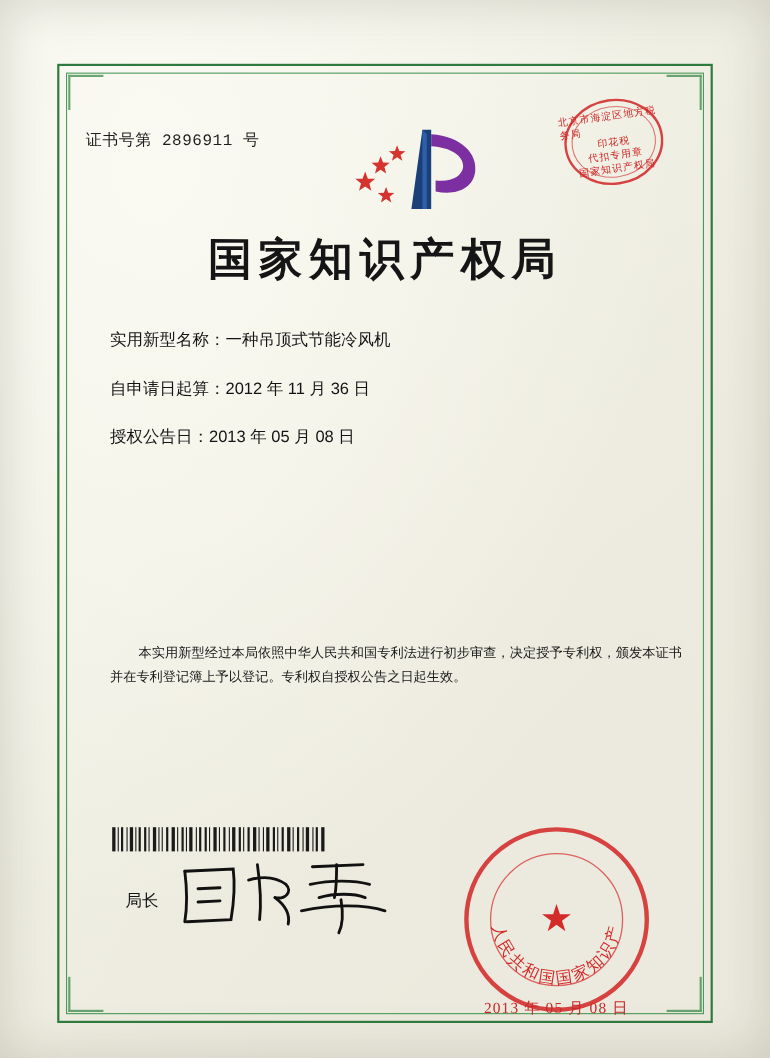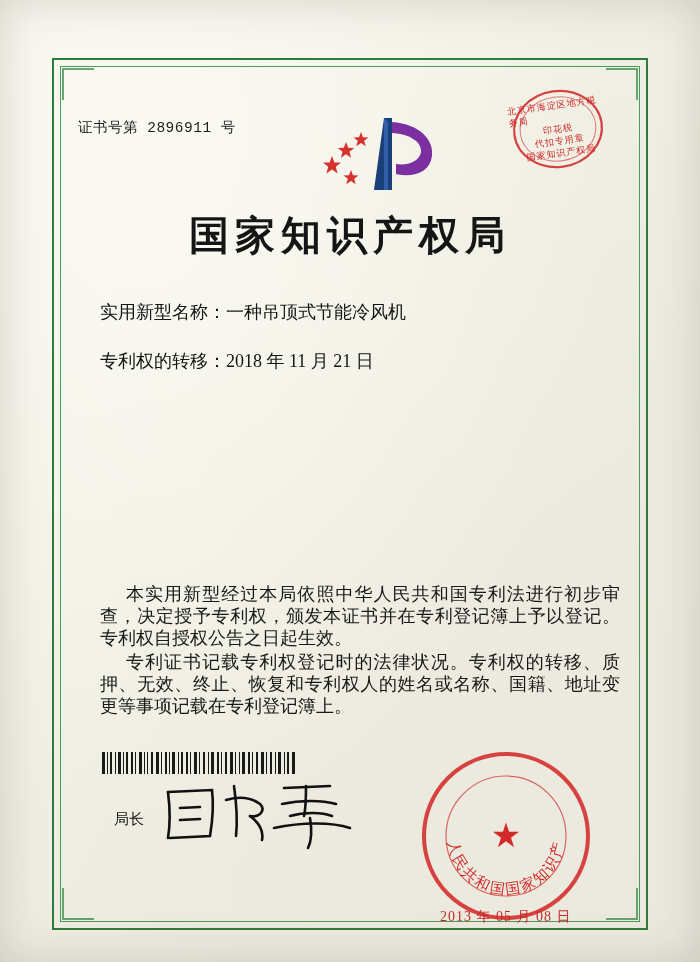--- a/index.html
+++ b/index.html
@@ -120,43 +120,43 @@
     font-family: "Liberation Serif", serif;
   }
 
   .fields {
     position: absolute;
     left: 46px;
     top: 240px;
     width: 520px;
   }
   .field-row {
-    font-size: 18px;
+    font-size: 15px;
     color: #141414;
     margin-bottom: 25px;
     white-space: nowrap;
-    font-family: Liberation Serif, serif;
+    font-family: Liberation Sans, sans-serif;
   }
   .field-label {
     display: inline-block;
   }
   .field-value {
     display: inline-block;
   }
 
   .body-text {
     position: absolute;
     left: 46px;
     top: 523px;
     width: 520px;
-    font-size: 18px;
+    font-size: 12px;
     line-height: 22px;
     color: #181818;
     text-align: justify;
-    font-family: Liberation Sans, sans-serif;
+    font-family: Liberation Mono, monospace;
   }
   .body-text p {
     margin: 0 0 2px 0;
     text-indent: 26px;
   }
 
   
   .barcode {
     position: absolute;
     left: 48px;
@@ -296,27 +296,29 @@
       </div>
     </div>
 
     <div class="title">国家知识产权局</div>
 
     <div class="fields">
       <div class="field-row">
         <span class="field-label">实用新型名称：</span><span class="field-value">一种吊顶式节能冷风机</span>
       </div>
       <div class="field-row">
-        <span class="field-label">专利权的转移：</span><span class="field-value">2018 年 11 月 21 日</span>
+        <span class="field-label">自申请日起算：</span><span class="field-value">2012 年 11 月 36 日</span>
+      </div>
+      <div class="field-row">
+        <span class="field-label">授权公告日：</span><span class="field-value">2013 年 05 月 08 日</span>
       </div>
     </div>
 
     <div class="body-text">
       <p>本实用新型经过本局依照中华人民共和国专利法进行初步审查，决定授予专利权，颁发本证书并在专利登记簿上予以登记。专利权自授权公告之日起生效。</p>
-      <p>专利证书记载专利权登记时的法律状况。专利权的转移、质押、无效、终止、恢复和专利权人的姓名或名称、国籍、地址变更等事项记载在专利登记簿上。</p>
     </div>
 
     <div class="barcode">
       <i style="left:0px;width:3px"></i>
         <i style="left:5px;width:1px"></i>
         <i style="left:8px;width:2px"></i>
       <i style="left:13px;width:1px"></i>
         <i style="left:16px;width:3px"></i>
         <i style="left:21px;width:1px"></i>
       <i style="left:24px;width:2px"></i>

